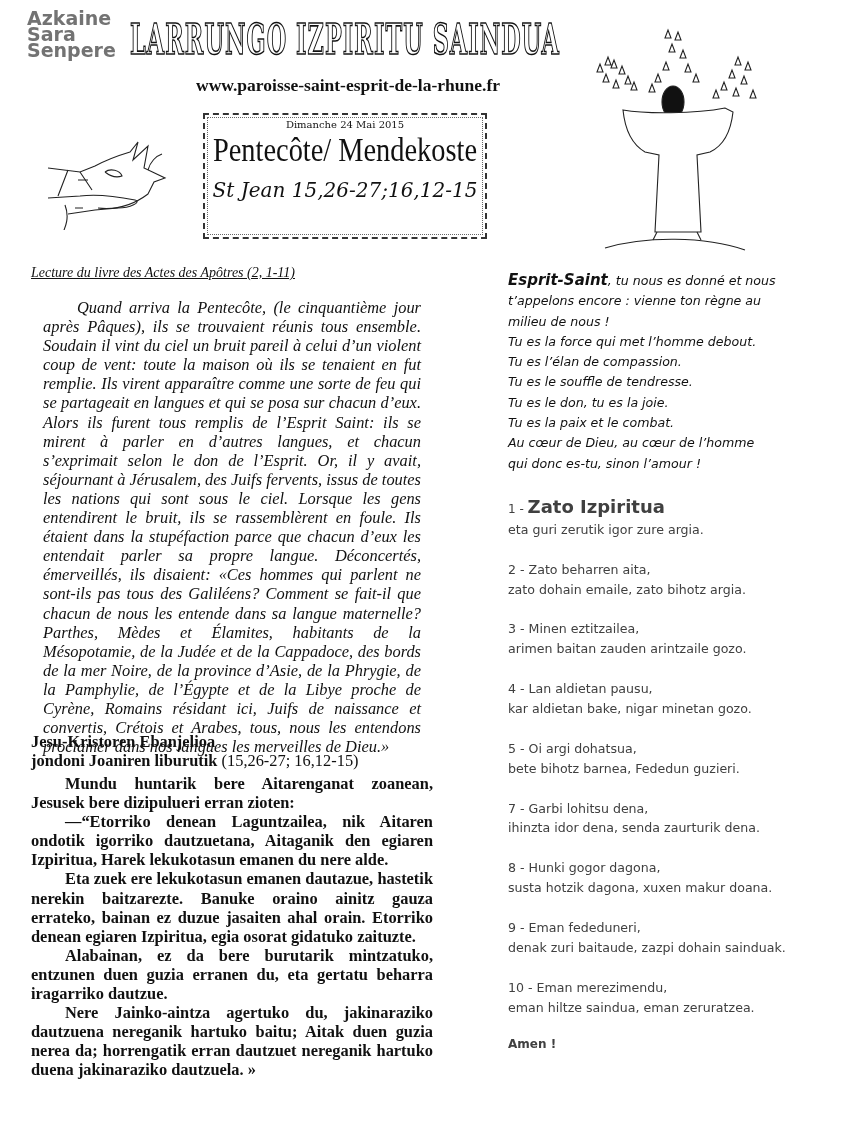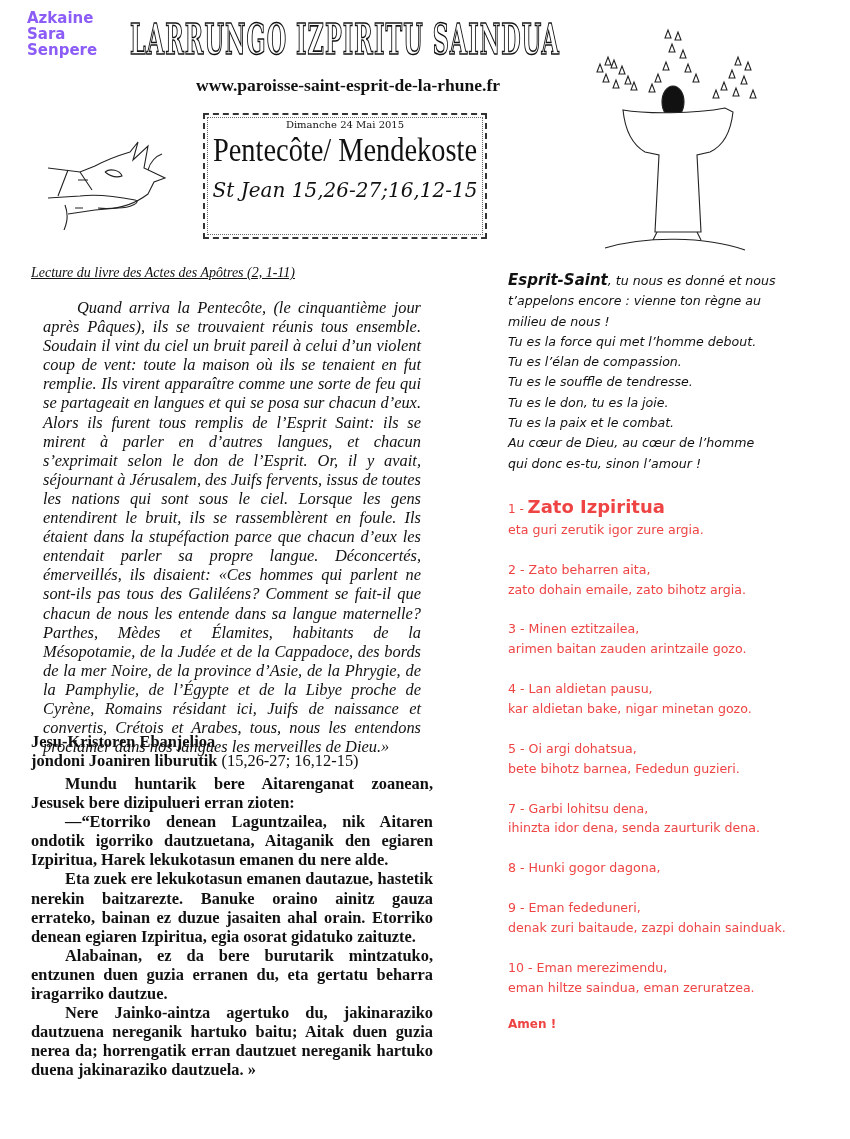--- a/index.html
+++ b/index.html
@@ -1,20 +1,20 @@
 <!DOCTYPE html>
 <html><head>
 <meta charset="utf-8">
 <style>
   html, body { margin:0; padding:0; background:#fff; }
   body { width:850px; height:1139px; position:relative; overflow:hidden; color:#111; }
   .abs { position:absolute; }
   .parish {
     left:27px; top:10px; font-family:"DejaVu Sans", sans-serif; font-weight:bold;
-    font-size:15px; line-height:16px; color:#8b5cf6;
+    font-size:19px; line-height:16px; color:#737373;
   }
   .banner {
     left:125px; top:8px; width:440px; height:60px;
   }
   .banner text {
     font-family:"DejaVu Serif", serif; font-weight:bold; font-size:42px;
     fill:#fff; stroke:#111; stroke-width:1.6; letter-spacing:2px;
   }
   .website {
     left:190px; top:75px; width:310px; text-align:right;
@@ -56,21 +56,21 @@
   .prayer {
     left:508px; top:270px; width:290px;
     font-family:"DejaVu Sans", sans-serif; font-style:italic; font-size:12.6px; line-height:20.3px;
     color:#111;
   }
   .prayer .lead { font-style:italic; font-weight:bold; font-size:15px; }
   .prayer div { white-space:nowrap; }
 
   .hymn {
     left:508px; top:497px; width:320px;
-    font-family:"DejaVu Sans", sans-serif; font-size:12.6px; line-height:19.9px; color:#ef4444;
+    font-family:"DejaVu Sans", sans-serif; font-size:12.6px; line-height:19.9px; color:#404040;
   }
   .hymn .verse { margin-bottom:19.9px; }
   .hymn .num-small { font-size:12px; }
   .hymn .hymn-title { font-weight:bold; font-size:18px; }
   .hymn .amen { font-weight:bold; font-size:12px; margin-top:-2px;}
 </style>
 </head>
 <body>
 
 <div class="abs parish">
@@ -163,20 +163,21 @@
   <div class="verse">
     <div>5 - Oi argi dohatsua,</div>
     <div>bete bihotz barnea, Fededun guzieri.</div>
   </div>
   <div class="verse">
     <div>7 - Garbi lohitsu dena,</div>
     <div>ihinzta idor dena, senda zaurturik dena.</div>
   </div>
   <div class="verse">
     <div>8 - Hunki gogor dagona,</div>
+    <div>susta hotzik dagona, xuxen makur doana.</div>
   </div>
   <div class="verse">
     <div>9 - Eman fededuneri,</div>
     <div>denak zuri baitaude, zazpi dohain sainduak.</div>
   </div>
   <div class="verse">
     <div>10 - Eman merezimendu,</div>
     <div>eman hiltze saindua, eman zeruratzea.</div>
   </div>
   <div class="amen">Amen !</div>

